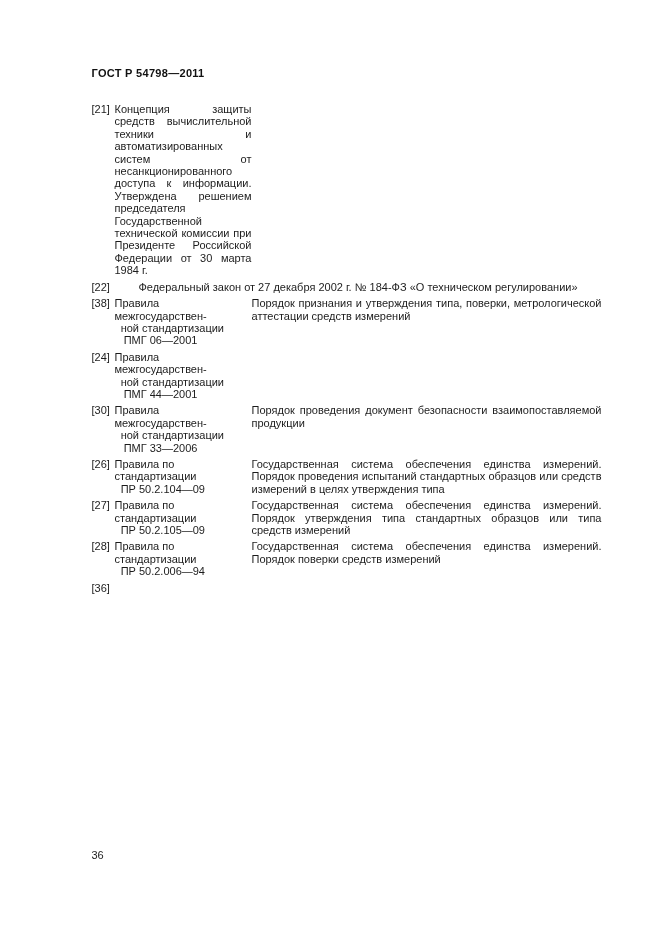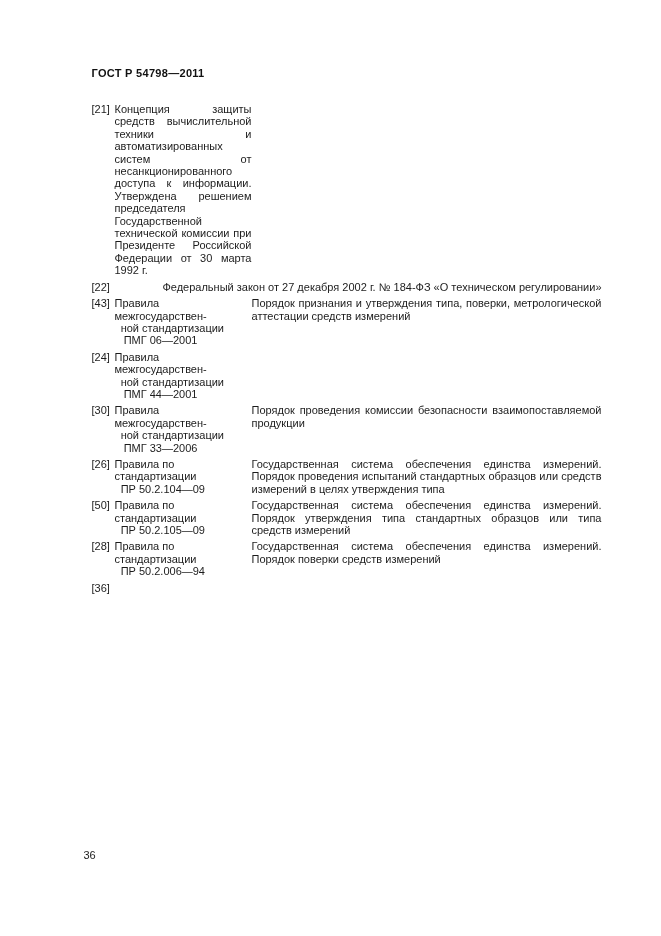--- a/index.html
+++ b/index.html
@@ -36,81 +36,81 @@
     white-space: nowrap;
   }
   .ref-label {
     white-space: pre-wrap;
     padding-right: 8px;
   }
   .ref-desc {
     text-align: justify;
   }
   .ref-full {
-    text-align: right;
+    text-align: center;
   }
   .page-number {
     position: absolute;
-    left: 67px;
+    left: 75px;
     top: 845px;
     font-size: 11px;
     color: #1c1c1c;
   }
 </style>
 </head>
 <body>
 
 <div class="page">
 
   <div class="doc-header">ГОСТ  Р 54798—2011</div>
 
   <div class="ref-list">
 
     <div class="ref-row">
       <div class="ref-num">[21]</div>
-      <div class="ref-desc">Концепция защиты средств вычислительной техники и автоматизированных систем от несанкционированного доступа к информации. Утверждена решением председателя Государственной технической комиссии при Президенте Российской Федерации от 30 марта 1992 г.</div>
+      <div class="ref-desc">Концепция защиты средств вычислительной техники и автоматизированных систем от несанкционированного доступа к информации. Утверждена решением председателя Государственной технической комиссии при Президенте Российской Федерации от 30 марта 1984 г.</div>
     </div>
 
     <div class="ref-row ref-row-full">
       <div class="ref-num">[22]</div>
       <div class="ref-full">Федеральный закон от 27 декабря 2002 г. № 184-ФЗ «О техническом регулировании»</div>
     </div>
 
     <div class="ref-row">
-      <div class="ref-num">[43]</div>
+      <div class="ref-num">[38]</div>
       <div class="ref-label">Правила межгосударствен-
   ной стандартизации
    ПМГ 06—2001</div>
       <div class="ref-desc">Порядок признания и утверждения типа, поверки, метрологической аттестации средств измерений</div>
     </div>
 
     <div class="ref-row">
       <div class="ref-num">[24]</div>
       <div class="ref-label">Правила межгосударствен-
   ной стандартизации
    ПМГ 44—2001</div>
     </div>
 
     <div class="ref-row">
       <div class="ref-num">[30]</div>
       <div class="ref-label">Правила межгосударствен-
   ной стандартизации
    ПМГ 33—2006</div>
-      <div class="ref-desc">Порядок проведения комиссии безопасности взаимопоставляемой продукции</div>
+      <div class="ref-desc">Порядок проведения документ безопасности взаимопоставляемой продукции</div>
     </div>
 
     <div class="ref-row">
       <div class="ref-num">[26]</div>
       <div class="ref-label">Правила по стандартизации
   ПР 50.2.104—09</div>
       <div class="ref-desc">Государственная система обеспечения единства измерений. Порядок проведения испытаний стандартных образцов или средств измерений в целях утверждения типа</div>
     </div>
 
     <div class="ref-row">
-      <div class="ref-num">[50]</div>
+      <div class="ref-num">[27]</div>
       <div class="ref-label">Правила по стандартизации
   ПР 50.2.105—09</div>
       <div class="ref-desc">Государственная система обеспечения единства измерений. Порядок утверждения типа стандартных образцов или типа средств измерений</div>
     </div>
 
     <div class="ref-row">
       <div class="ref-num">[28]</div>
       <div class="ref-label">Правила по стандартизации
   ПР 50.2.006—94</div>
       <div class="ref-desc">Государственная система обеспечения единства измерений. Порядок поверки средств измерений</div>

